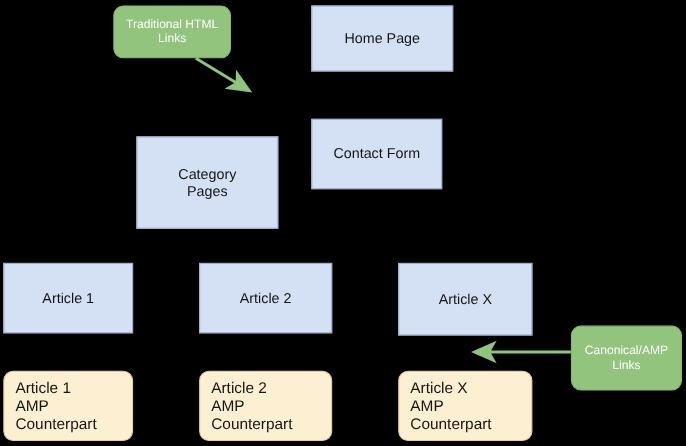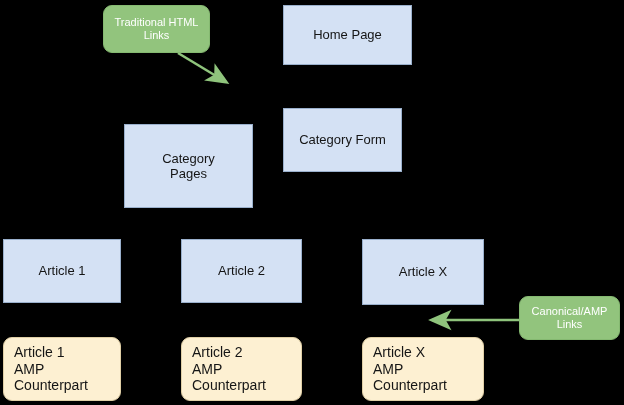--- a/index.html
+++ b/index.html
@@ -81,21 +81,21 @@
 
   <div class="node page-box" style="left:283px; top:5px; width:129px; height:60px;">
     <span class="boxtext">Home Page</span>
   </div>
 
   <div class="node page-box" style="left:124px; top:124px; width:129px; height:84px;">
     <span class="boxtext">Category
 Pages</span>
   </div>
   <div class="node page-box" style="left:283px; top:108px; width:119px; height:64px;">
-    <span class="boxtext">Category Form</span>
+    <span class="boxtext">Contact Form</span>
   </div>
 
   <div class="node page-box" style="left:3px; top:239px; width:118px; height:64px;">
     <span class="boxtext">Article 1</span>
   </div>
   <div class="node page-box" style="left:181px; top:239px; width:121px; height:64px;">
     <span class="boxtext">Article 2</span>
   </div>
   <div class="node page-box" style="left:362px; top:239px; width:122px; height:66px;">
     <span class="boxtext">Article X</span>
@@ -114,18 +114,18 @@
   <div class="node amp-box" style="left:362px; top:337px; width:122px; height:64px;">
     <span class="boxtext">Article X
 AMP
 Counterpart</span>
   </div>
 
   <div class="node callout" style="left:103px; top:5px; width:107px; height:48px;">
     <span class="boxtext">Traditional HTML
 Links</span>
   </div>
-  <div class="node callout" style="left:519px; top:296px; width:101px; height:44px;">
+  <div class="node callout" style="left:519px; top:296px; width:101px; height:59px;">
     <span class="boxtext">Canonical/AMP
 Links</span>
   </div>
 
 </div>
 
 </body></html>

